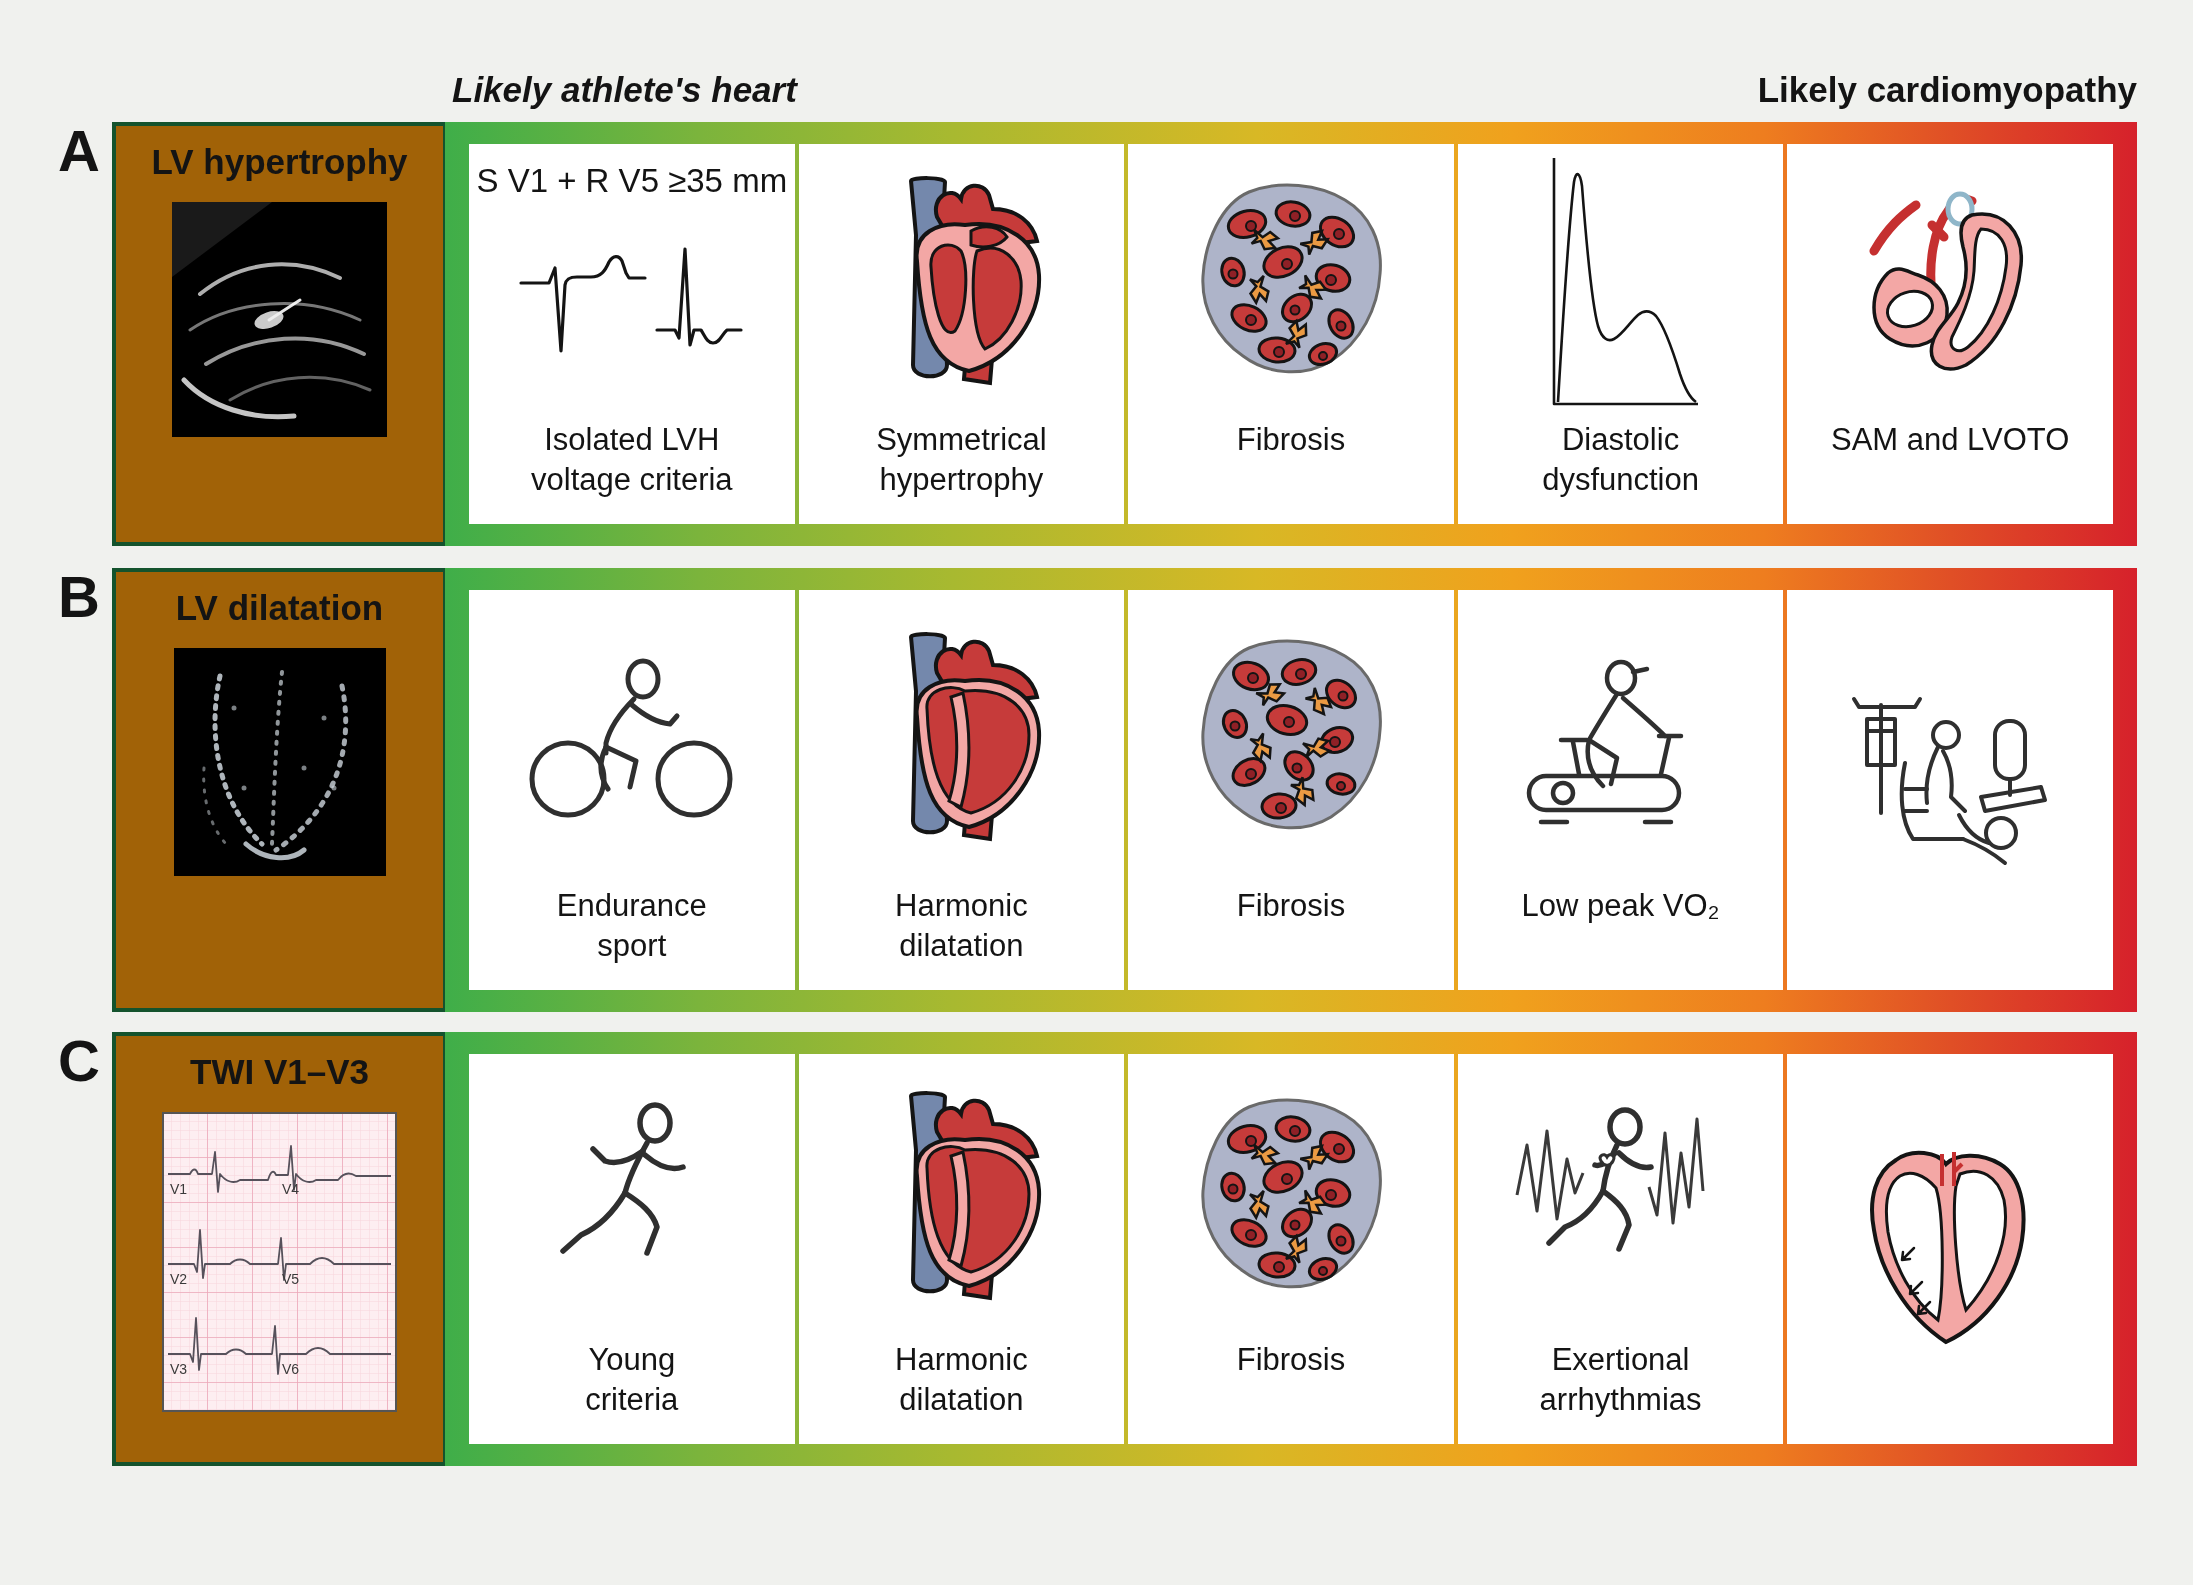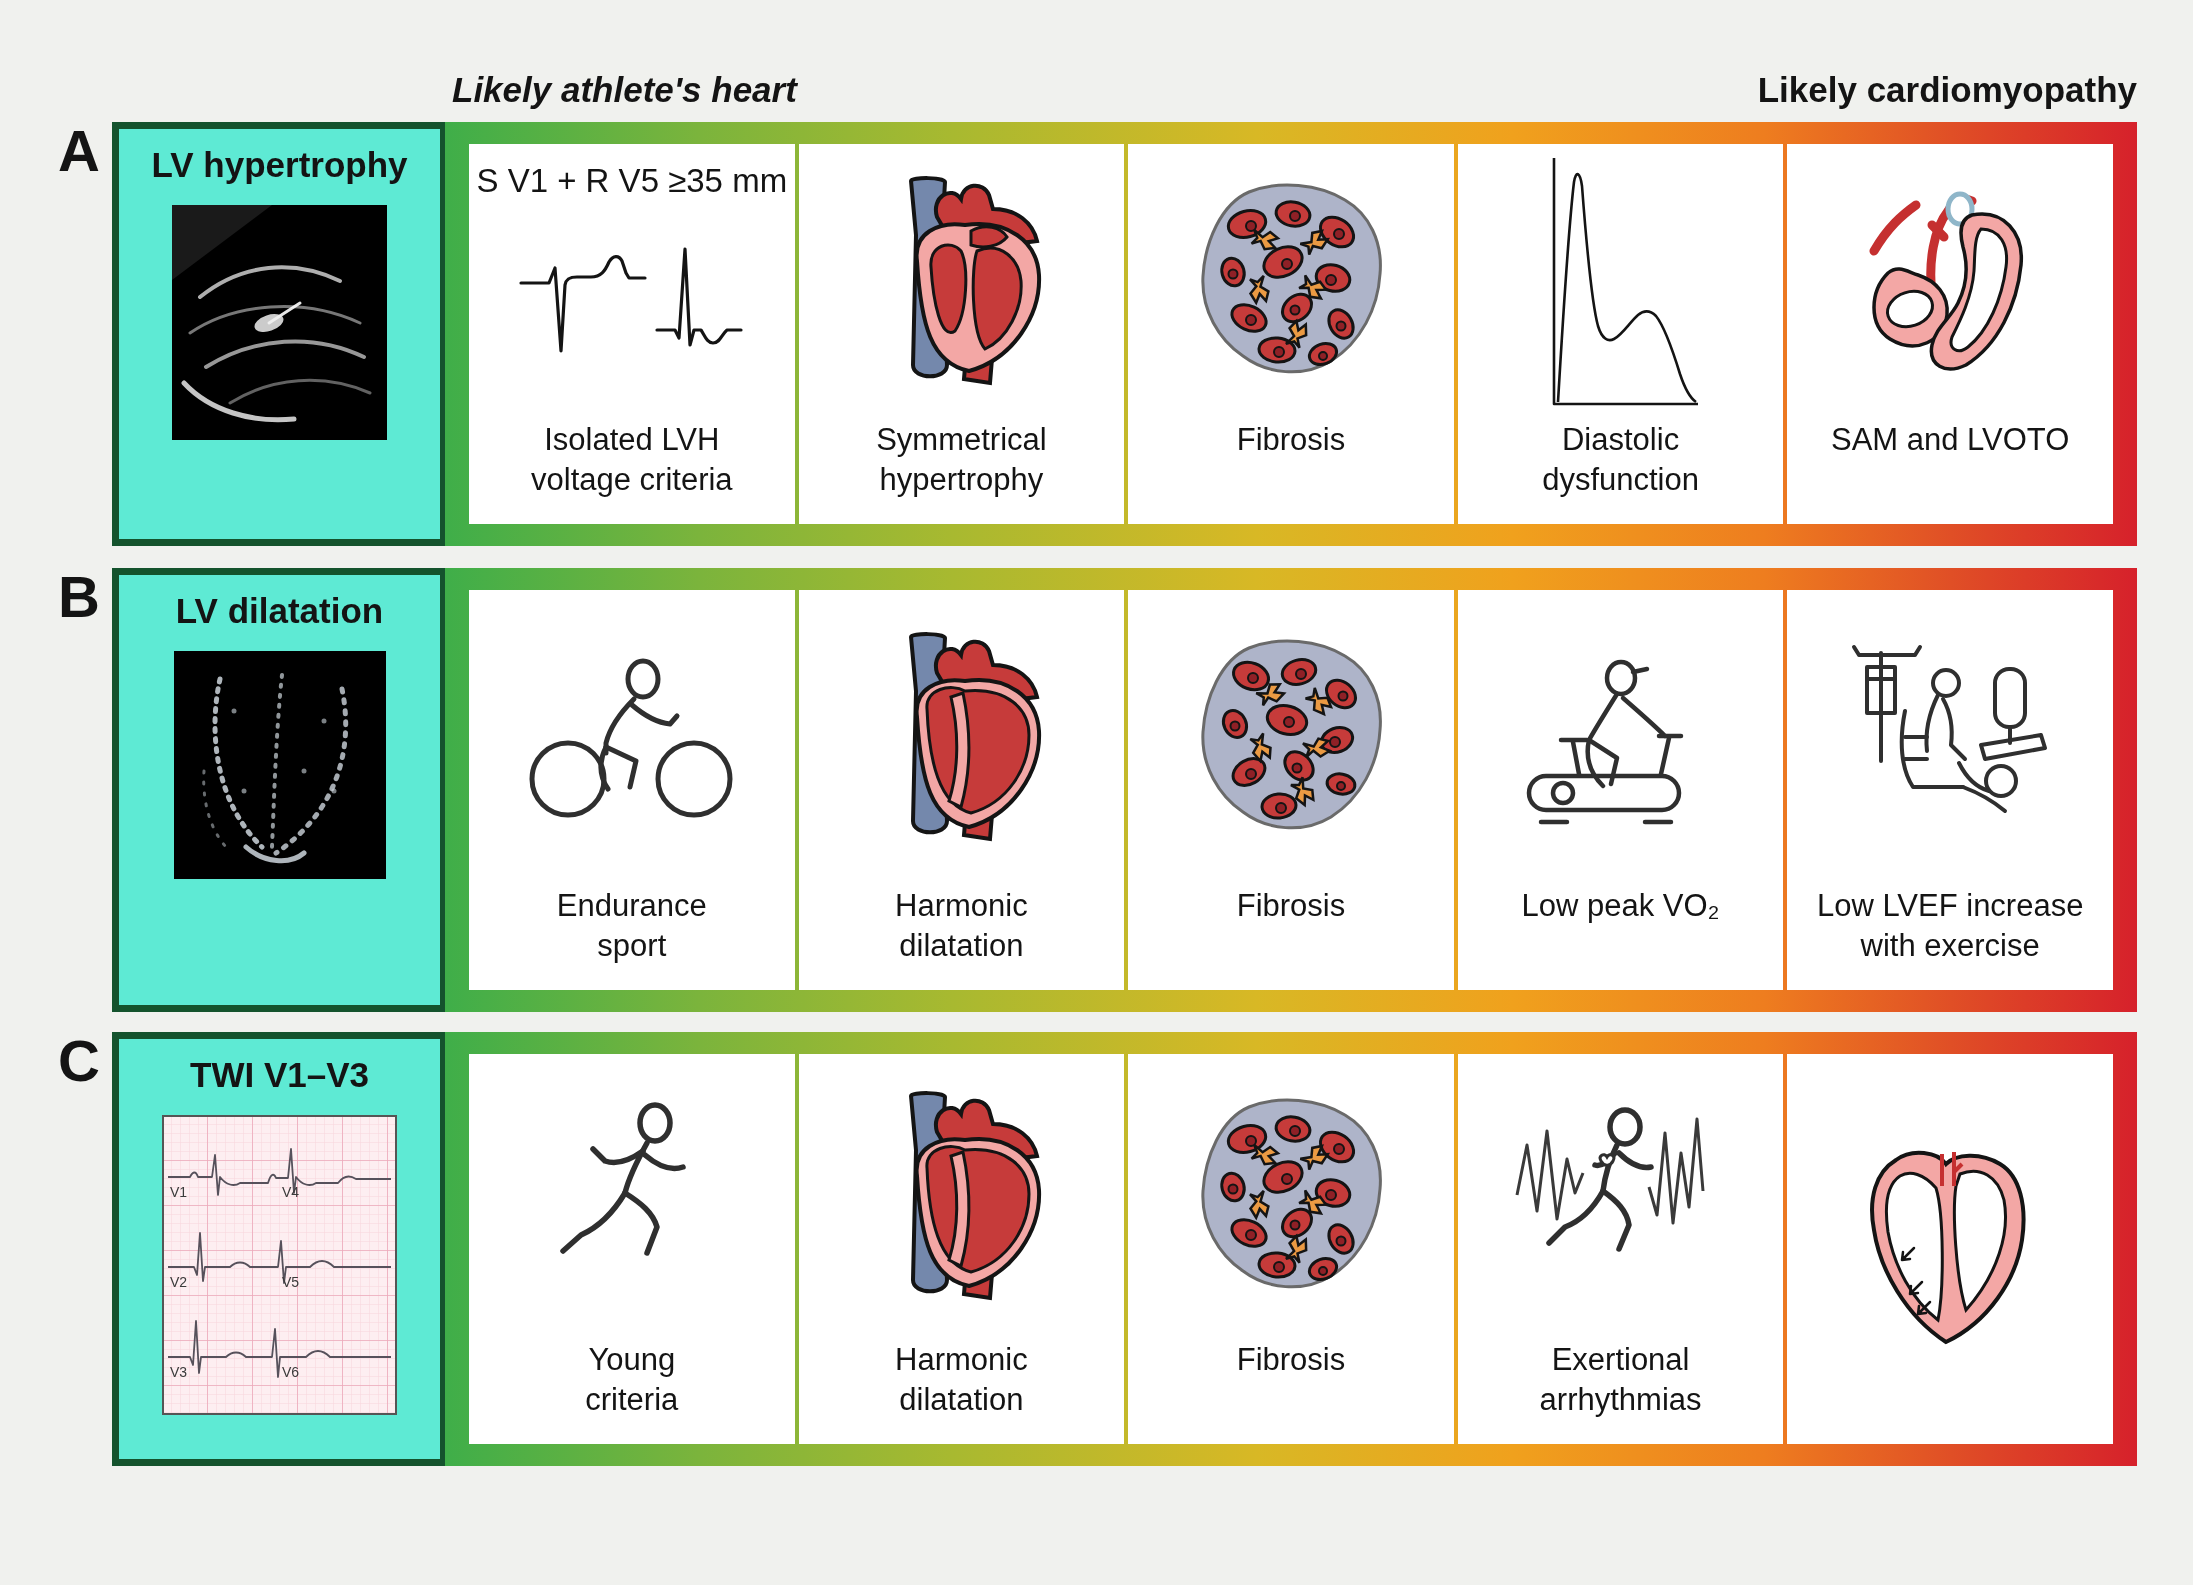--- a/index.html
+++ b/index.html
@@ -12,21 +12,21 @@
   .hdr{position:absolute;top:70px;font-size:35px;font-weight:bold;}
   .hdr-left{left:452px;font-style:italic;}
   .hdr-right{right:56px;}
   .row{position:absolute;left:0;width:2193px;}
   #rowA{top:122px;height:424px;}
   #rowB{top:568px;height:444px;}
   #rowC{top:1032px;height:434px;}
   .row-letter{position:absolute;left:58px;top:0px;font-size:58px;font-weight:bold;line-height:1;}
   .side-box{
     position:absolute;left:112px;width:335px;height:100%;
-    border:7px solid #14532d;background:#5eead4;box-sizing:border-box;
+    border:4px solid #14532d;background:#a16207;box-sizing:border-box;
     display:flex;flex-direction:column;align-items:center;
   }
   .side-title{margin-top:16px;font-size:35px;font-weight:bold;text-align:center;}
   .side-img{margin-top:20px;display:block;}
   .strip{
     position:absolute;left:445px;width:1692px;height:100%;
     background:linear-gradient(90deg,#3fae49 0%,#7bb43c 15%,#a8b930 30%,#d8b825 48%,#f0a11d 63%,#ee7d1f 78%,#e04f26 89%,#d6212b 100%);
     box-sizing:border-box;padding:22px 24px;
     display:flex;gap:4px;
   }
@@ -310,22 +310,20 @@
             <path d="M62,96 H84 M62,118 H84"></path>
             <path d="M120,146 C136,152 150,160 162,170"></path>
             <rect x="152" y="28" width="30" height="58" rx="14"></rect>
             <path d="M167,86 V102"></path>
             <path d="M138,104 L198,94 L202,107 L142,118 Z"></path>
             <circle cx="158" cy="140" r="15"></circle>
             <path d="M146,150 C132,146 122,134 116,122"></path>
           </g>
         </svg>
       </div>
-      <div class="cell-label">Low LVEF increase
-with exercise</div>
     </div>
   </div>
 </div>
 
 <div class="row" id="rowC">
   <div class="row-letter">C</div>
 
   <div class="side-box">
     <div class="side-title">TWI V1–V3</div>
     <svg class="side-img" width="235" height="300" viewBox="0 0 235 300">

